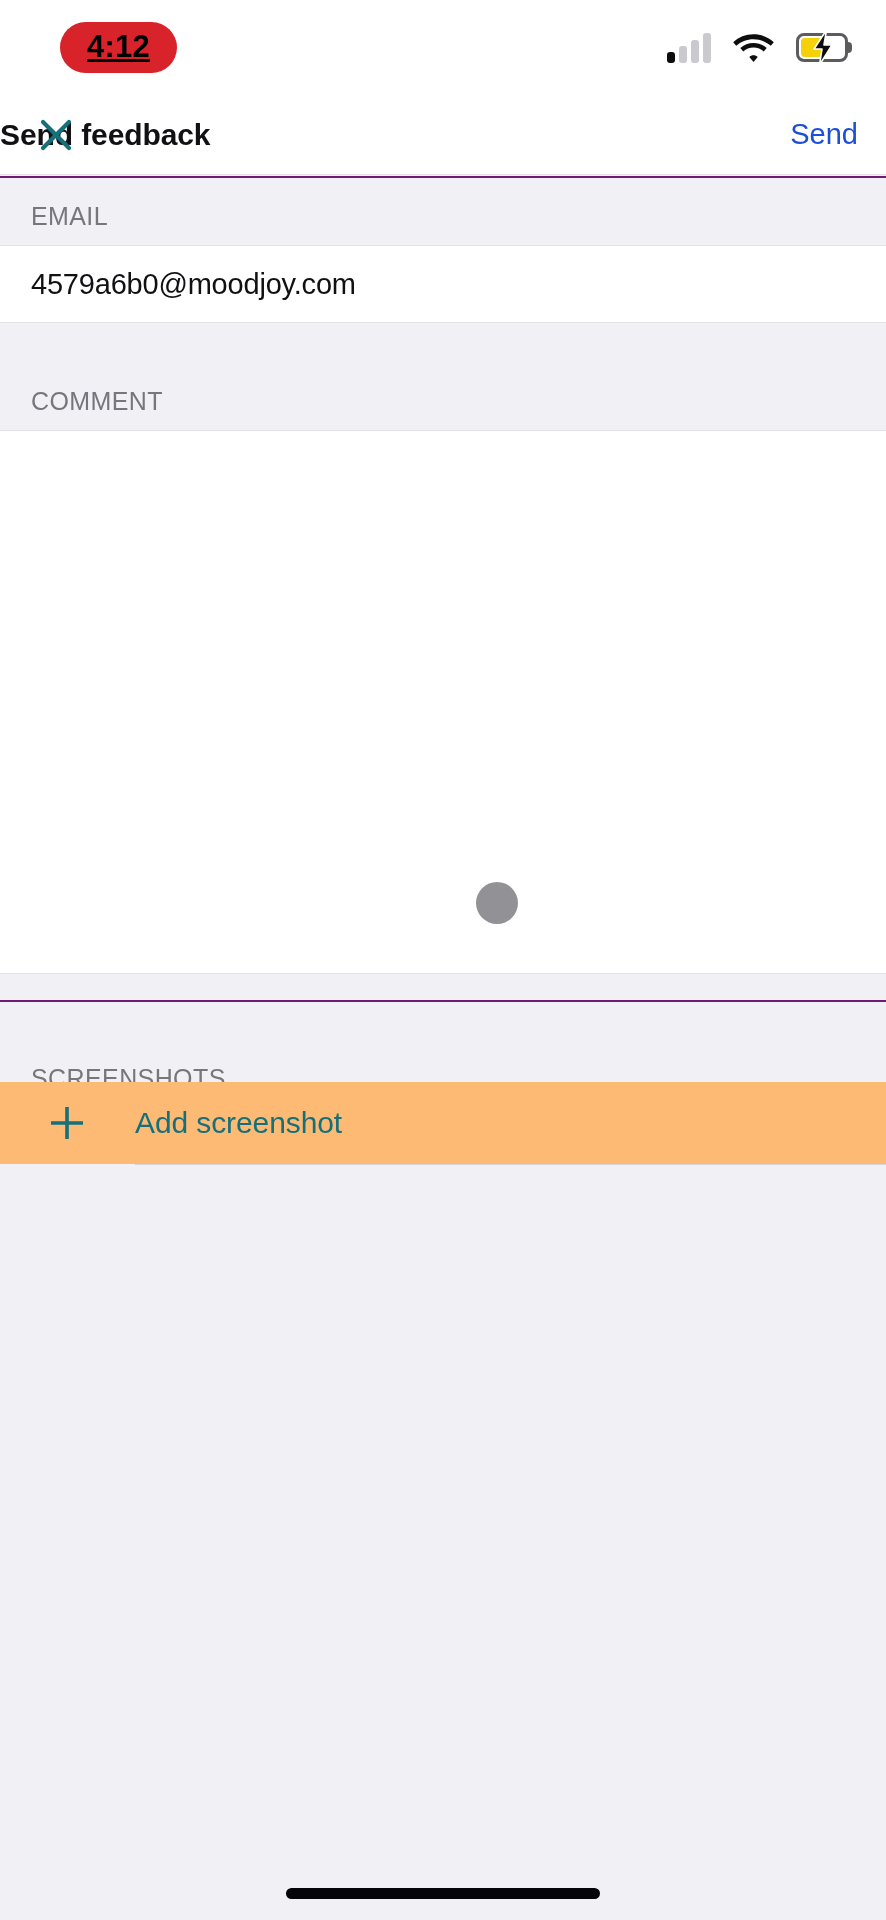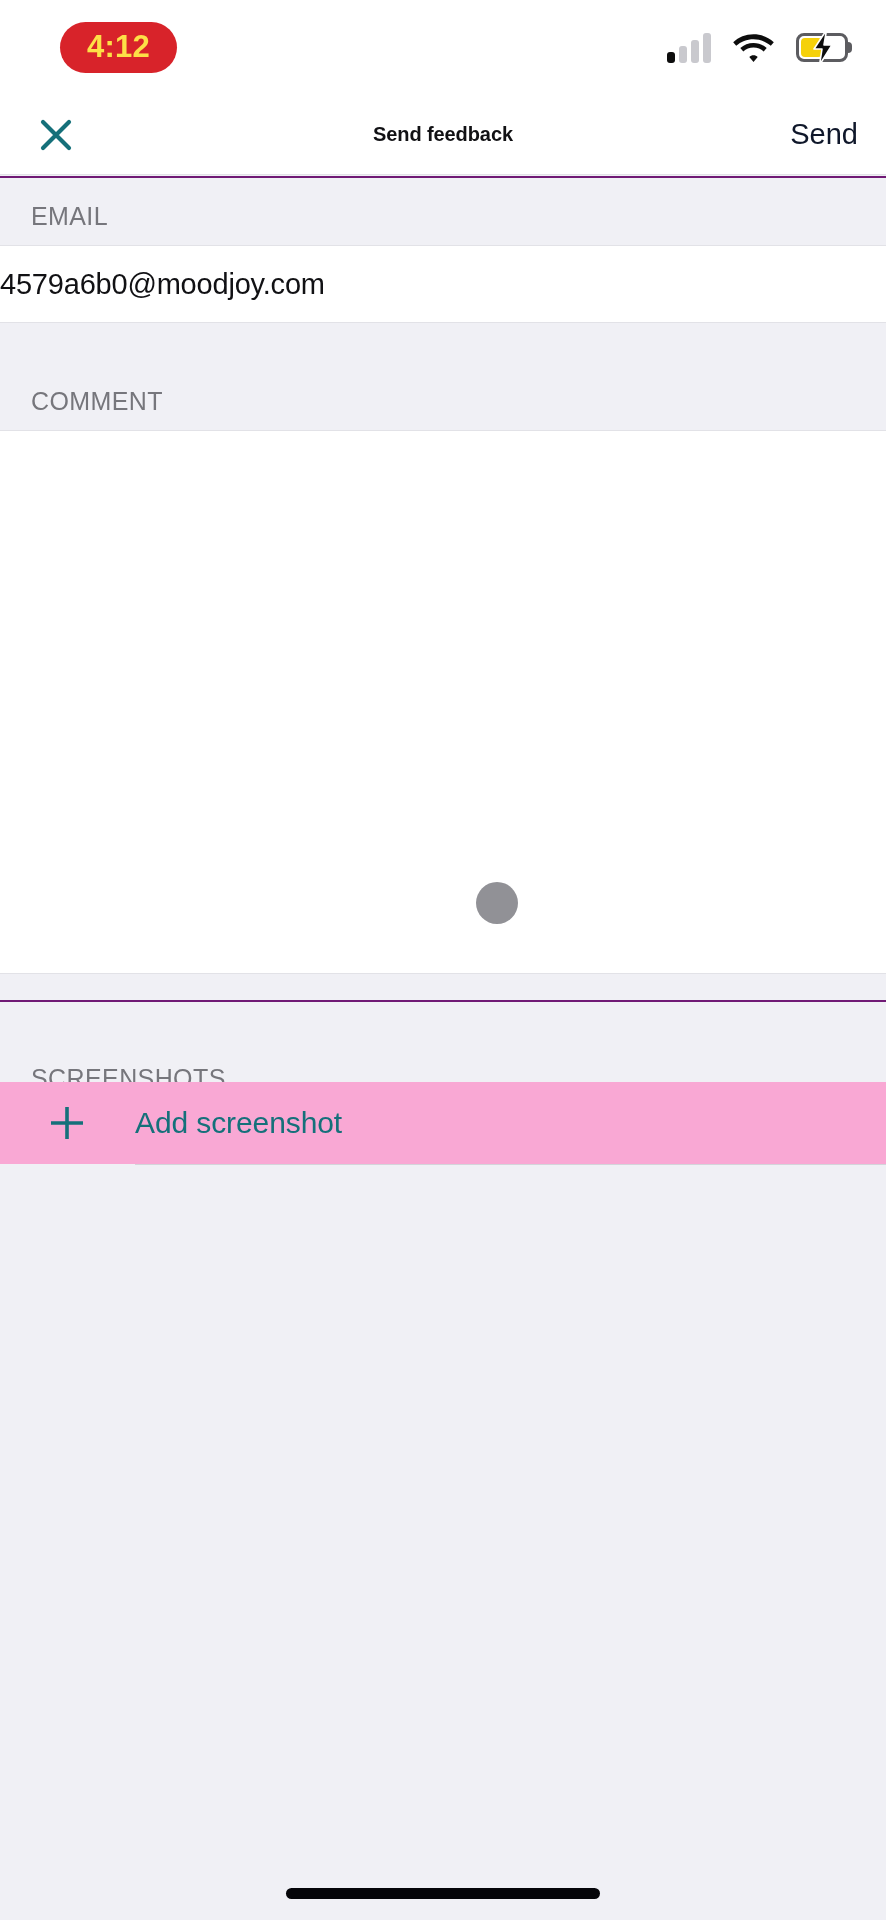--- a/index.html
+++ b/index.html
@@ -30,27 +30,28 @@
     width: 886px;
     height: 95px;
     background: #ffffff;
     display: flex;
     align-items: center;
     justify-content: space-between;
   }
   .time-pill {
     margin-left: 60px;
     background: #d8232a;
-    color: #fde047;
+    color: #000000;
     font-size: 31px;
     font-weight: bold;
     letter-spacing: 0.2px;
     padding: 9px 27px 11px 27px;
     border-radius: 26px;
     line-height: 1;
+    text-decoration: underline;
   }
   .status-right {
     margin-right: 34px;
     display: flex;
     align-items: center;
     gap: 22px;
   }
 
   
   .signal {
@@ -129,31 +130,31 @@
     left: 28px;
     width: 56px;
     height: 56px;
     display: flex;
     align-items: center;
     justify-content: center;
     cursor: pointer;
   }
   .nav-title {
     width: 100%;
-    text-align: center;
-    font-size: 20px;
+    text-align: left;
+    font-size: 30px;
     font-weight: bold;
     color: #111114;
     letter-spacing: -0.1px;
   }
   .nav-send {
     position: absolute;
     right: 28px;
     font-size: 29px;
-    color: #0f172a;
+    color: #1d4ed8;
     cursor: default;
   }
 
   
   .section-header {
     background: #f0f0f5;
     border-top: 2px solid #701a75;
     border-bottom: 1px solid #e2e2e7;
     box-sizing: border-box;
     display: flex;
@@ -173,20 +174,21 @@
   .email-row {
     position: absolute;
     top: 246px; left: 0;
     width: 886px;
     height: 77px;
     background: #ffffff;
     box-sizing: border-box;
     border-bottom: 1px solid #e2e2e7;
     display: flex;
     align-items: center;
+    padding-left: 31px;
   }
   .email-value {
     font-size: 29px;
     color: #111114;
     letter-spacing: -0.2px;
   }
 
   .comment-header {
     position: absolute;
     top: 323px; left: 0;
@@ -234,21 +236,21 @@
     top: 1000px; left: 0;
     width: 886px;
     height: 108px;
   }
 
   .add-row {
     position: absolute;
     top: 1082px; left: 0;
     width: 886px;
     height: 82px;
-    background: #f9a8d4;
+    background: #fdba74;
     display: flex;
     align-items: center;
     cursor: pointer;
   }
   .add-plus {
     width: 50px;
     margin-left: 42px;
     display: flex;
     align-items: center;
     justify-content: center;

